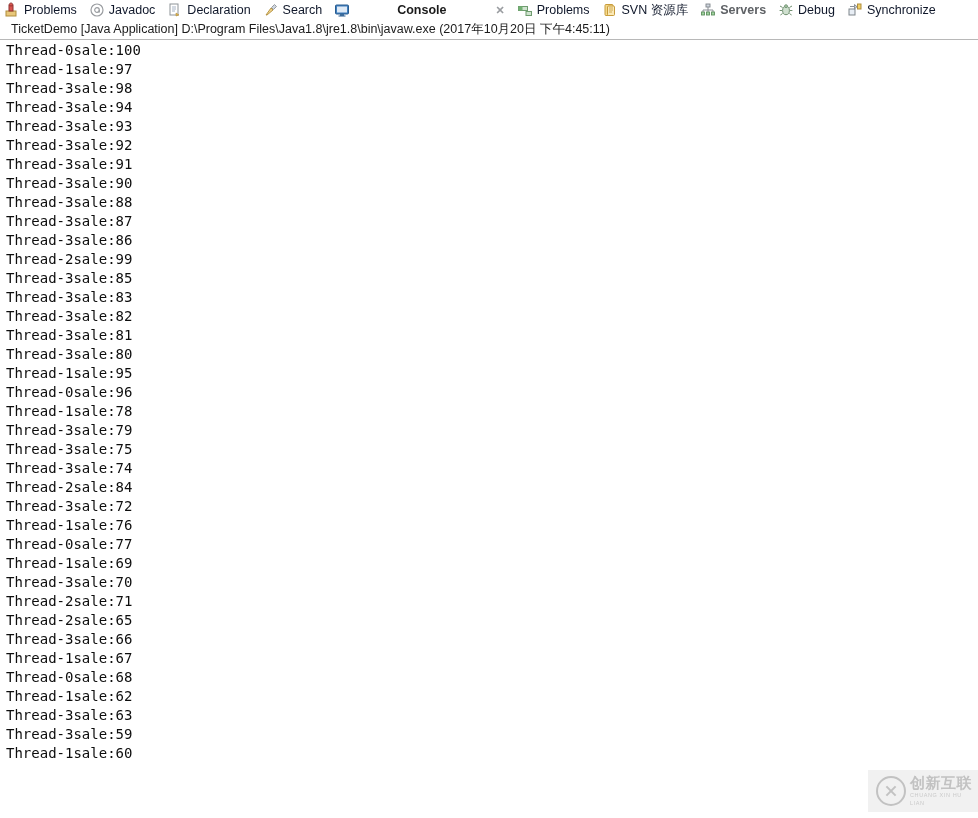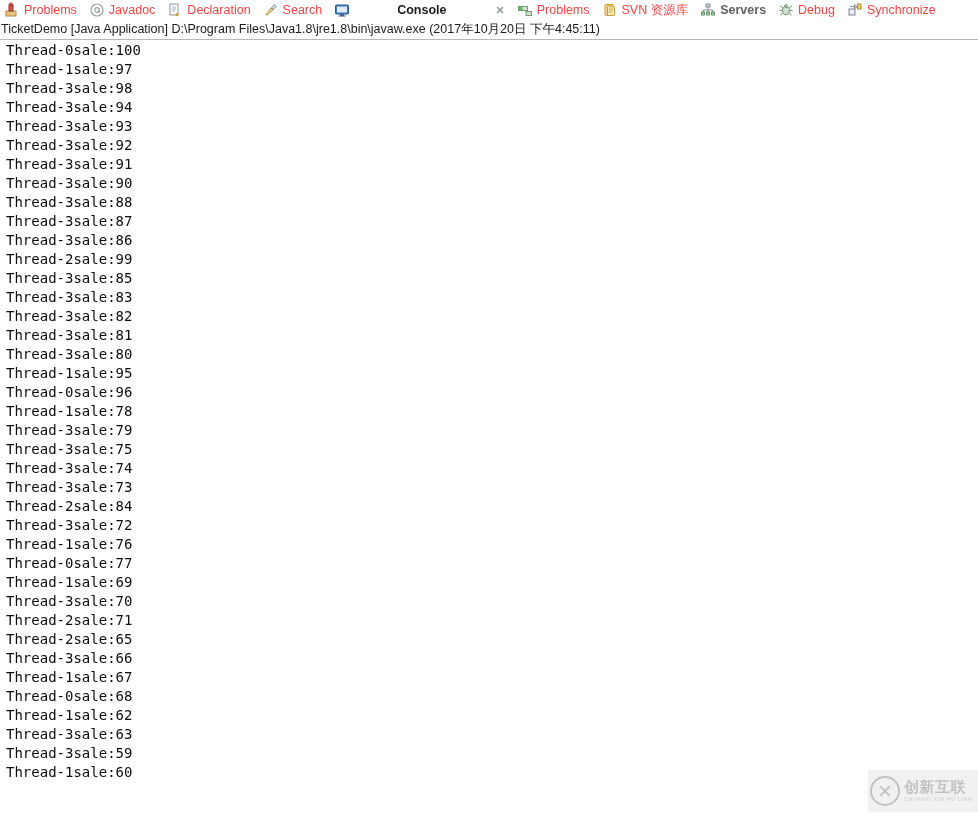--- a/index.html
+++ b/index.html
@@ -25,21 +25,21 @@
     white-space: nowrap;
     overflow: hidden;
   }
   .tab {
     display: flex;
     align-items: center;
     height: 20px;
     padding: 0 7px 0 0;
     margin-right: 5px;
     font-size: 12.5px;
-    color: #ef4444;
+    color: #0f172a;
     cursor: default;
   }
   .tab .tab-label { padding-left: 4px; line-height: 20px; }
   .tab.active {
     color: #1a1a1a;
     font-weight: bold;
     gap: 43px;
   }
   .tab.semi {
     color: #5f6266;
@@ -59,21 +59,21 @@
     display: inline-block;
   }
   .ticon svg { display: block; }
 
   
   .launchline {
     height: 19px;
     line-height: 19px;
     font-size: 12.5px;
     color: #1b1b1b;
-    padding-left: 1px;
+    padding-left: 11px;
     background: #ffffff;
     white-space: nowrap;
     overflow: hidden;
   }
   .sep {
     height: 1px;
     background: #b8b8b8;
     width: 100%;
   }
 
@@ -99,21 +99,21 @@
   
   .watermark {
     position: absolute;
     right: 0px;
     bottom: 6px;
     width: 110px;
     height: 42px;
     background: #f1f1f1;
     display: flex;
     align-items: center;
-    padding-left: 2px;
+    padding-left: 8px;
     box-sizing: border-box;
     margin-left: 44px;
   }
   .wm-mark {
     width: 26px;
     height: 26px;
     flex: 0 0 26px;
     border: 2px solid #c2c2c2;
     border-radius: 50%;
     position: relative;
@@ -286,21 +286,20 @@
       <div class="cline">Thread-3sale:83</div>
       <div class="cline">Thread-3sale:82</div>
       <div class="cline">Thread-3sale:81</div>
       <div class="cline">Thread-3sale:80</div>
       <div class="cline">Thread-1sale:95</div>
       <div class="cline">Thread-0sale:96</div>
       <div class="cline">Thread-1sale:78</div>
       <div class="cline">Thread-3sale:79</div>
       <div class="cline">Thread-3sale:75</div>
       <div class="cline">Thread-3sale:74</div>
-      <div class="cline">Thread-3sale:73</div>
       <div class="cline">Thread-2sale:84</div>
       <div class="cline">Thread-3sale:72</div>
       <div class="cline">Thread-1sale:76</div>
       <div class="cline">Thread-0sale:77</div>
       <div class="cline">Thread-1sale:69</div>
       <div class="cline">Thread-3sale:70</div>
       <div class="cline">Thread-2sale:71</div>
       <div class="cline">Thread-2sale:65</div>
       <div class="cline">Thread-3sale:66</div>
       <div class="cline">Thread-1sale:67</div>

